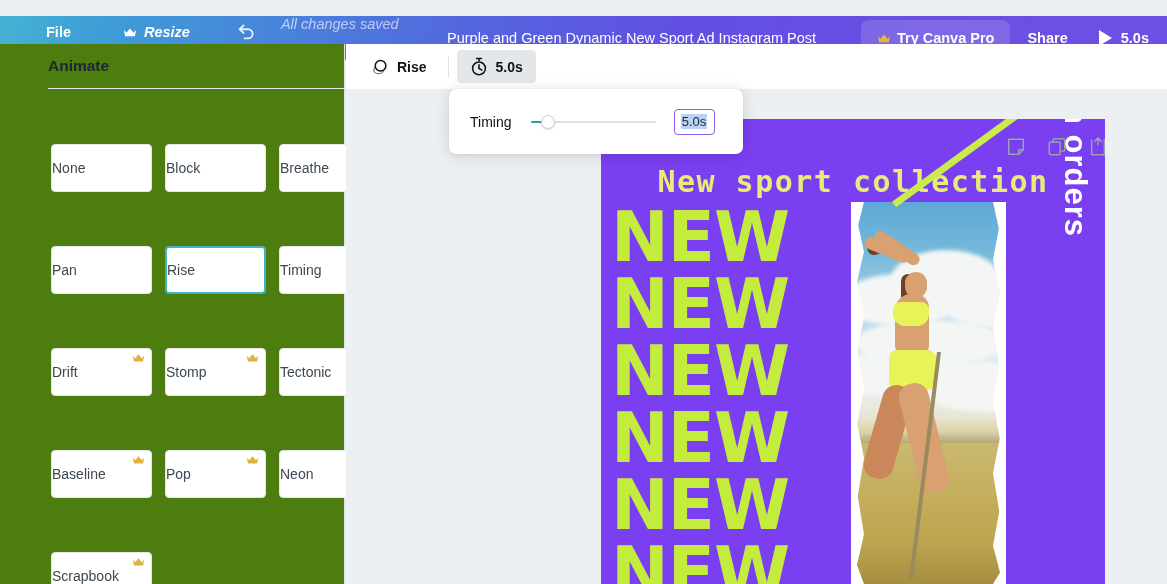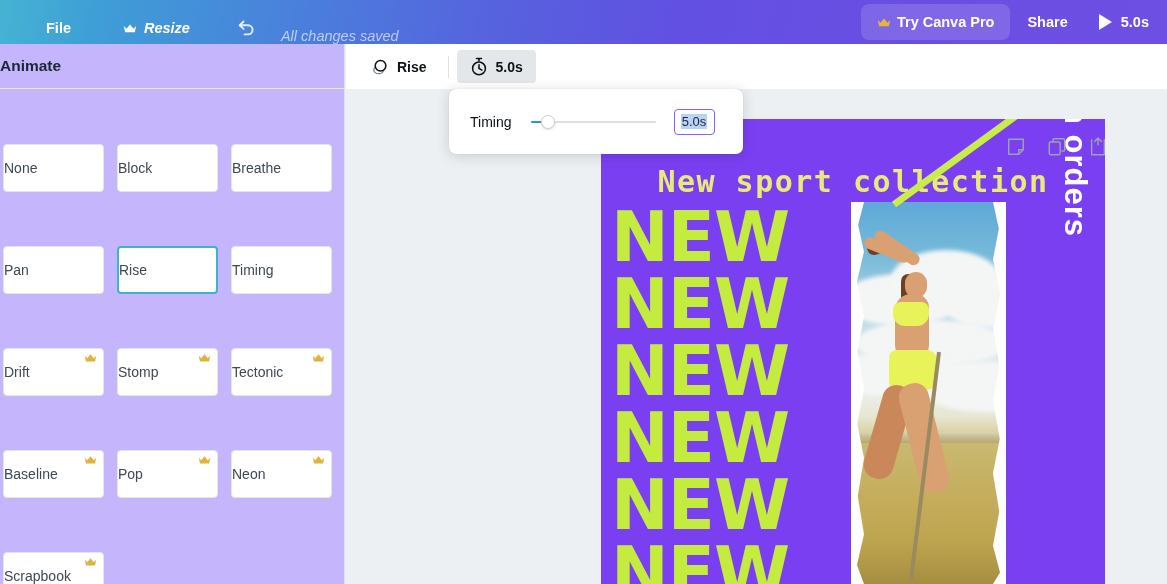--- a/index.html
+++ b/index.html
@@ -6,24 +6,24 @@
   html, body {
     width: 1167px; height: 584px;
     overflow: hidden;
     font-family: "Liberation Sans", sans-serif;
     background: #edf0f3;
   }
   #app { position: relative; width: 1167px; height: 584px; }
 
   
   .header {
-    position: absolute; top: 0; left: 0;
+    position: absolute; top: 16px; left: 0;
     width: 1167px; height: 44px;
     background: linear-gradient(100deg, #46b3d3 0%, #3e9fd6 8%, #4a7fdc 26%, #5663de 42%, #6150e2 58%, #6a4ee2 78%, #6e4fe3 100%);
-    display: flex; align-items: flex-end;
+    display: flex; align-items: flex-start;
     color: #fff;
   }
   .hdr-btn {
     display: flex; align-items: center; gap: 7px;
     height: 32px; padding: 0 13px;
     border-radius: 4px;
     font-size: 14.5px; font-weight: bold;
     color: #ffffff; white-space: nowrap;
     cursor: pointer;
   }
@@ -74,22 +74,23 @@
     border-left: 13px solid #fff;
     border-top: 8px solid transparent;
     border-bottom: 8px solid transparent;
   }
   .crown { width: 14px; height: 11px; display: block; }
 
   
   .panel {
     position: absolute; top: 44px; left: 0;
     width: 345px; height: 540px;
-    background: #c4b5fd;
+    background: #4d7c0f;
     border-right: 1px solid #dfe3e8;
+    padding-left: 48px;
   }
   .panel-head {
     height: 45px; display: flex; align-items: center;
     padding-left: 0px;
     border-bottom: 1px solid #e6e9ee;
   }
   .panel-title {
     font-size: 15.5px; font-weight: bold; color: #1b2733;
   }
   .grid {
@@ -310,20 +311,21 @@
 
     <div class="undo-wrap">
       <svg width="22" height="20" viewBox="0 0 22 20">
         <path d="M5.5 7.2 H13 a4.6 4.6 0 0 1 0 9.2 H9.6" fill="none" stroke="rgba(255,255,255,0.85)" stroke-width="1.9" stroke-linecap="round"></path>
         <path d="M8.6 3.5 L4.6 7.2 L8.6 10.9" fill="none" stroke="rgba(255,255,255,0.85)" stroke-width="1.9" stroke-linecap="round" stroke-linejoin="round"></path>
       </svg>
     </div>
 
     <div class="saved-text">All changes saved</div>
 
+    <div class="doc-title">Purple and Green Dynamic New Sport Ad Instagram Post</div>
 
     <div class="hdr-right">
       <div class="btn-pro">
         <svg class="crown" viewBox="0 0 16 12">
           <path d="M1 3.2 L4 6.4 L8 1.4 L12 6.4 L15 3.2 L13.6 10.4 L2.4 10.4 Z" fill="#e8b33c"></path>
         </svg>
         <span>Try Canva Pro</span>
       </div>
       <div class="btn-share">
         <span>Share</span>

